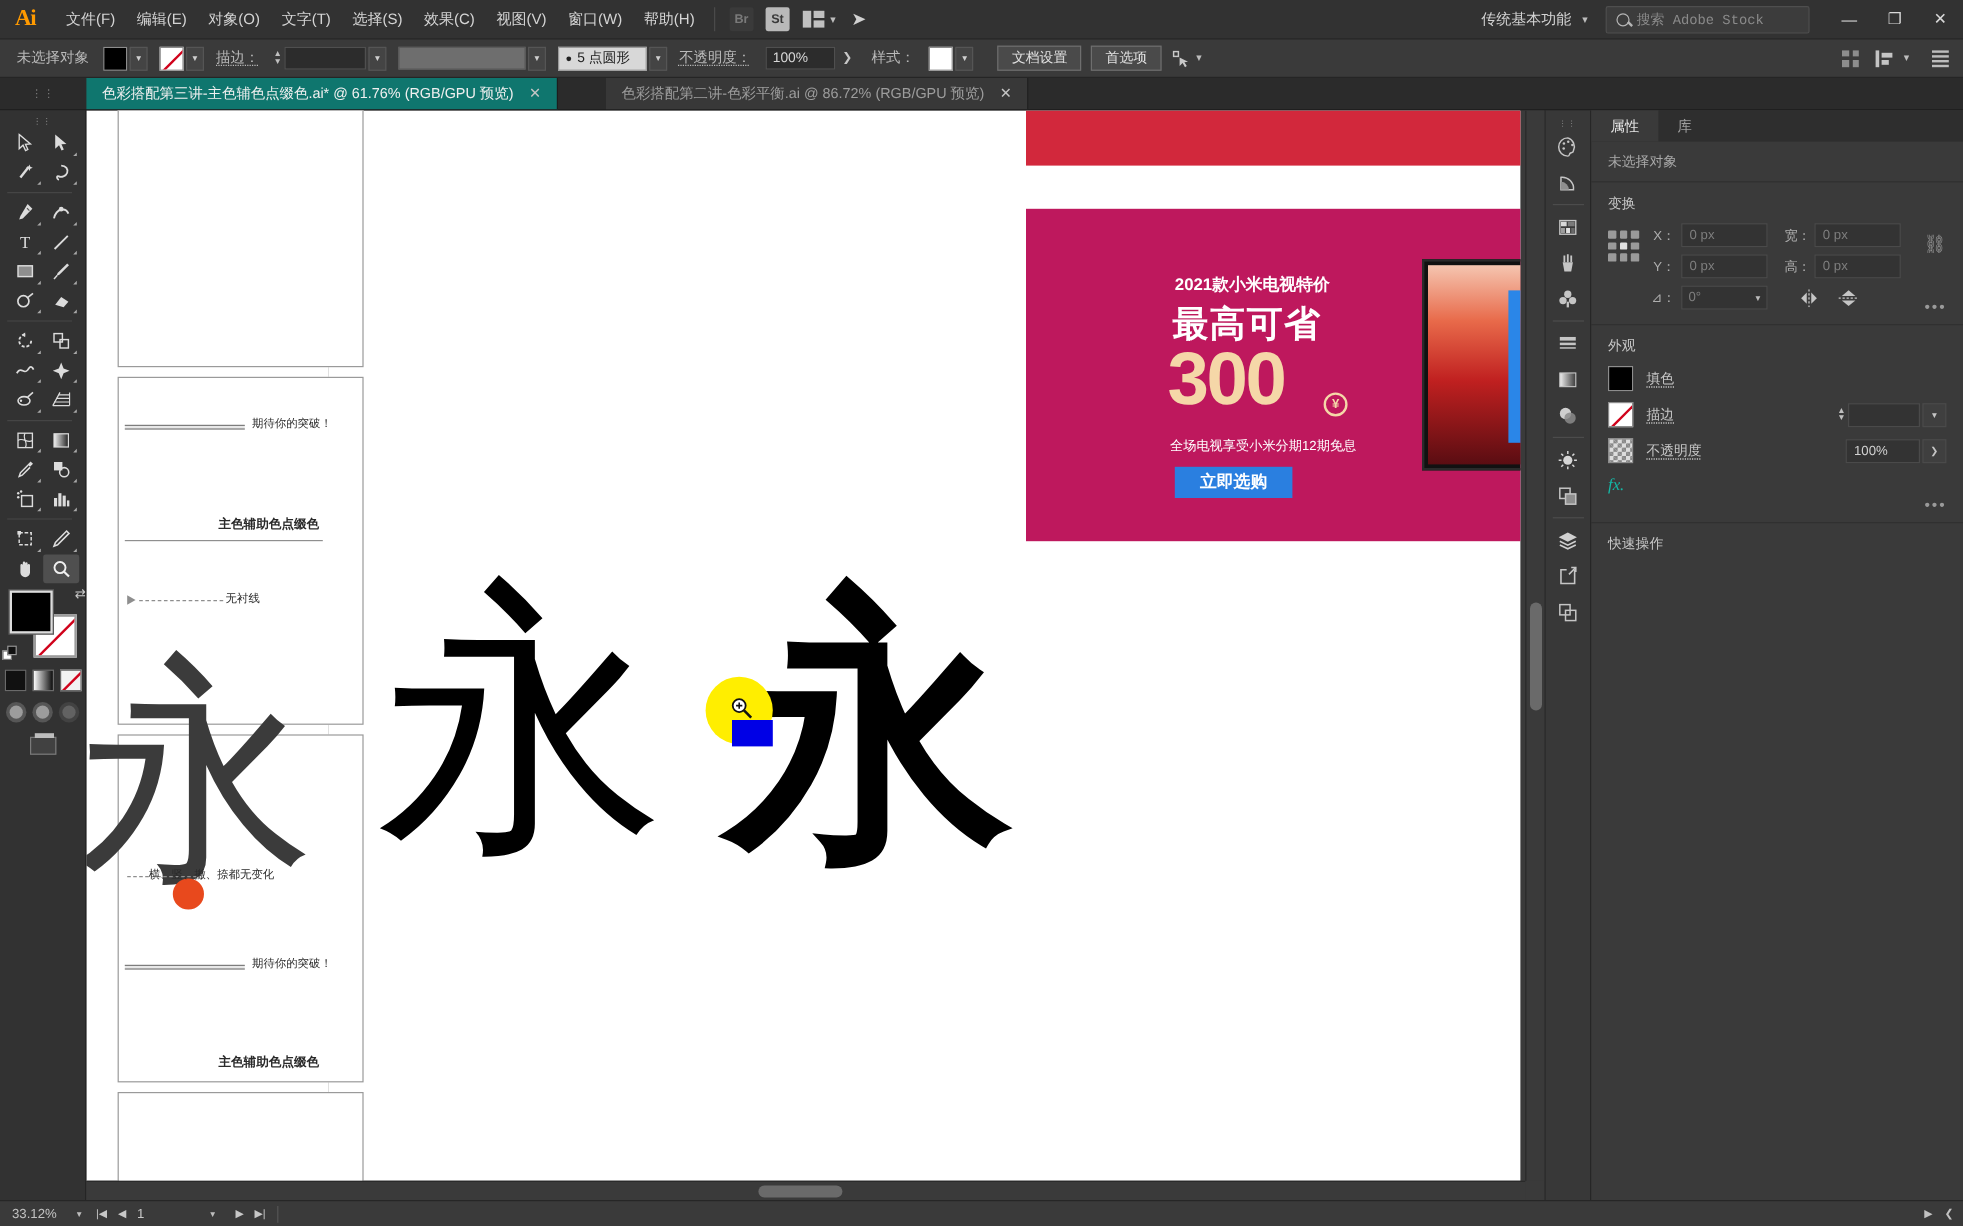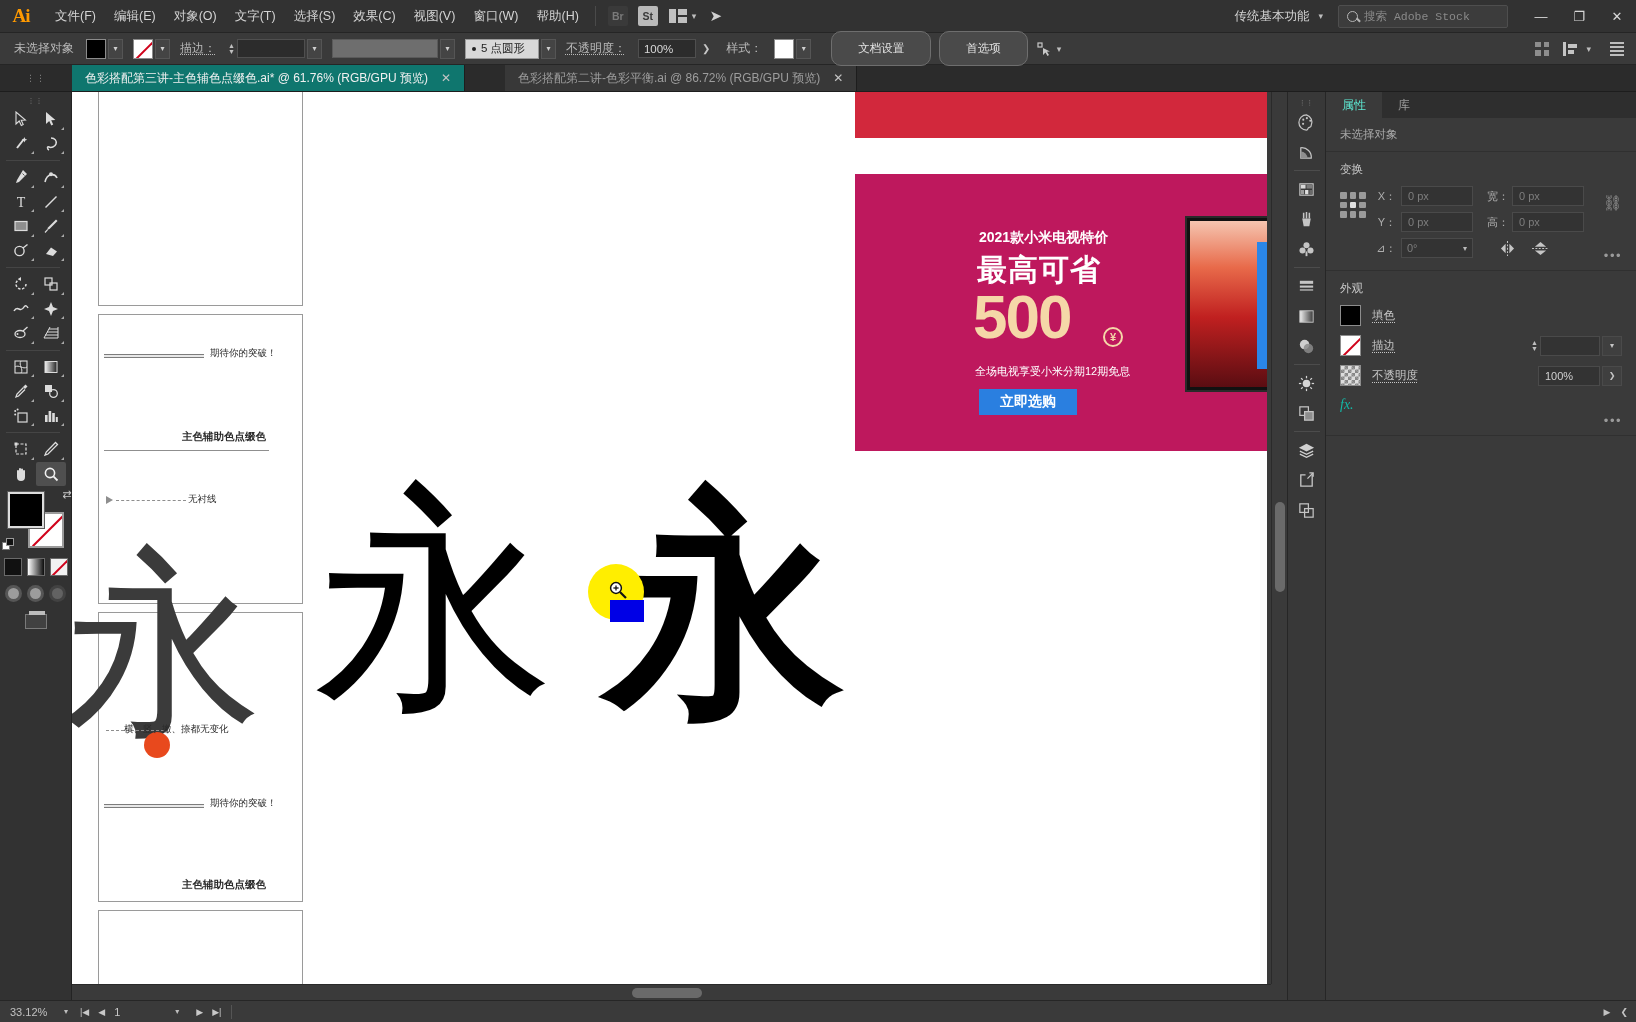--- a/index.html
+++ b/index.html
@@ -75,22 +75,22 @@
   .in-dark{ height:19px; background:#2c2c2c; border:1px solid #4f4f4f; width:68px; }
   .in-grey{ height:19px; background:#6e6e6e; border:1px solid #5a5a5a; width:106px; }
   .in-light{ height:20px; background:#d8d8d8; border:1px solid #9a9a9a; width:74px;
      display:flex; align-items:center; padding-left:6px; font-size:11.5px; color:#1e1e1e; }
   .dot{ width:4px;height:4px;background:#222;border-radius:50%; margin-right:5px; }
   .ul{ text-decoration:underline; text-decoration-style:dotted; text-underline-offset:2px; }
   .opac-field{ height:19px; width:58px; background:#2c2c2c; border:1px solid #4f4f4f;
      display:flex;align-items:center;padding-left:5px;font-size:11.5px;color:#d8d8d8; }
   .arw{ font-size:10px; color:#c7c7c7; padding:0 6px; }
   .sw-white{ width:20px;height:20px;background:#fff;border:1px solid #8c8c8c; }
-  .btn-pill{ height:35px; border:1px solid #6e6e6e; background:#4a4a4a; border-radius:10px;
-     display:flex;align-items:center;padding:0 26px; font-size:11.5px; color:#e0e0e0; margin-right:8px; }
+  .btn-pill{ height:21px; border:1px solid #6e6e6e; background:#4a4a4a; border-radius:0;
+     display:flex;align-items:center;padding:0 11px; font-size:11.5px; color:#e0e0e0; margin-right:8px; }
   .cb-right{ margin-left:auto; display:flex; align-items:center; padding-right:12px; }
   .gridico{ width:14px;height:14px; display:grid; grid-template-columns:repeat(2,1fr);
     grid-template-rows:repeat(2,1fr); gap:3px; margin-right:14px; }
   .gridico i{ background:#8d8d8d; }
   .alnico{ width:14px;height:14px; position:relative; margin-right:4px; }
   .alnico i{ position:absolute; background:#c4c4c4; }
   .alnico i:nth-child(1){ left:0;top:0;width:3px;height:14px; }
   .alnico i:nth-child(2){ left:5px;top:2px;width:9px;height:4px; }
   .alnico i:nth-child(3){ left:5px;top:8px;width:6px;height:4px; }
   .listico{ width:14px;height:14px; display:flex;flex-direction:column;justify-content:space-between; margin-left:14px;}
@@ -206,21 +206,21 @@
   .dgrip{ width:22px;height:9px; display:flex;align-items:center;justify-content:center;
      font-size:6.5px;color:#8b8b8b; letter-spacing:1px; }
   .dcell{ width:30px;height:30px; display:flex;align-items:center;justify-content:center; }
   .dsep{ width:26px;height:1px;background:#4c4c4c; margin:3px 0; }
 
   
   .props{ width:311px; flex:0 0 311px; background:#3a3a3a; border-left:1px solid #262626;
      display:flex; flex-direction:column; }
   .ptabs{ height:26px; display:flex; align-items:stretch; background:#2e2e2e; }
   .ptab{ padding:0 16px; display:flex;align-items:center; font-size:12px; color:#9f9f9f; }
-  .ptab.act{ background:#3a3a3a; color:#5eead4; }
+  .ptab.act{ background:#3a3a3a; color:#e5e5e5; }
   .psub{ padding:9px 14px; font-size:11.5px; color:#a9a9a9; border-bottom:1px solid #303030; }
   .psec{ padding:10px 14px 12px; border-bottom:1px solid #303030; position:relative; }
   .phead{ font-size:11.5px; color:#c8c8c8; margin-bottom:9px; }
   .xfrow{ display:flex; align-items:flex-start; }
   .refgrid{ width:26px;height:26px; display:grid; grid-template-columns:repeat(3,1fr);
      grid-template-rows:repeat(3,1fr); gap:3px; margin-top:6px; margin-right:10px; }
   .refgrid i{ background:#9a9a9a; border-radius:1px; }
   .refgrid i.mid{ background:#e0e0e0; }
   .flds{ flex:1; }
   .fline{ display:flex; align-items:center; margin-bottom:6px; }
@@ -644,21 +644,21 @@
           <div class="ab-line dbl" style="left:32px; top:712px; width:100px;"></div>
           <div class="ab-txt" style="left:138px; top:705px;">期待你的突破！</div>
 
           <div class="ab-txt b" style="left:110px; top:786px;">主色辅助色点缀色</div>
         </div>
 
         <div class="ad-red" style="left:783px; top:0; width:412px; height:46px;"></div>
         <div class="ad" style="left:783px; top:82px; width:412px; height:277px;">
           <div class="ad-t1" style="left:124px; top:55px;">2021款小米电视特价</div>
           <div class="ad-t2" style="left:122px; top:76px;">最高可省</div>
-          <div class="ad-num" style="left:118px; top:112px;">500</div>
+          <div class="ad-num" style="left:118px; top:112px;">300</div>
           <div class="ad-yen" style="left:248px; top:153px;">¥</div>
           <div class="ad-t3" style="left:120px; top:190px;">全场电视享受小米分期12期免息</div>
           <div class="ad-btn" style="left:124px; top:215px; width:98px; height:26px;">立即选购</div>
           <div class="ad-tv" style="left:330px; top:42px; width:150px; height:176px;">
             <div class="ad-tv-scr"></div>
             <div class="ad-tv-blue"></div>
           </div>
         </div>
 
         <div class="glyph serif" style="left:242px; top:388px; font-size:240px;">永</div>
@@ -882,20 +882,23 @@
           <span class="apctl">
             <span class="opc-in">100%</span>
             <span class="smchev">❯</span>
           </span>
         </div>
 
         <div class="fxrow">fx.</div>
         <div class="ellipsis">•••</div>
       </div>
 
+      <div class="psec" style="border-bottom:none; flex:1;">
+        <div class="phead">快速操作</div>
+      </div>
     </div>
   </div>
 
   <div class="statusbar">
     <div class="sb-box">
       <span class="sb-zoom">33.12%</span>
       <span class="sb-chev">▾</span>
     </div>
     <div class="sb-nav">
       <span>|◀</span>

